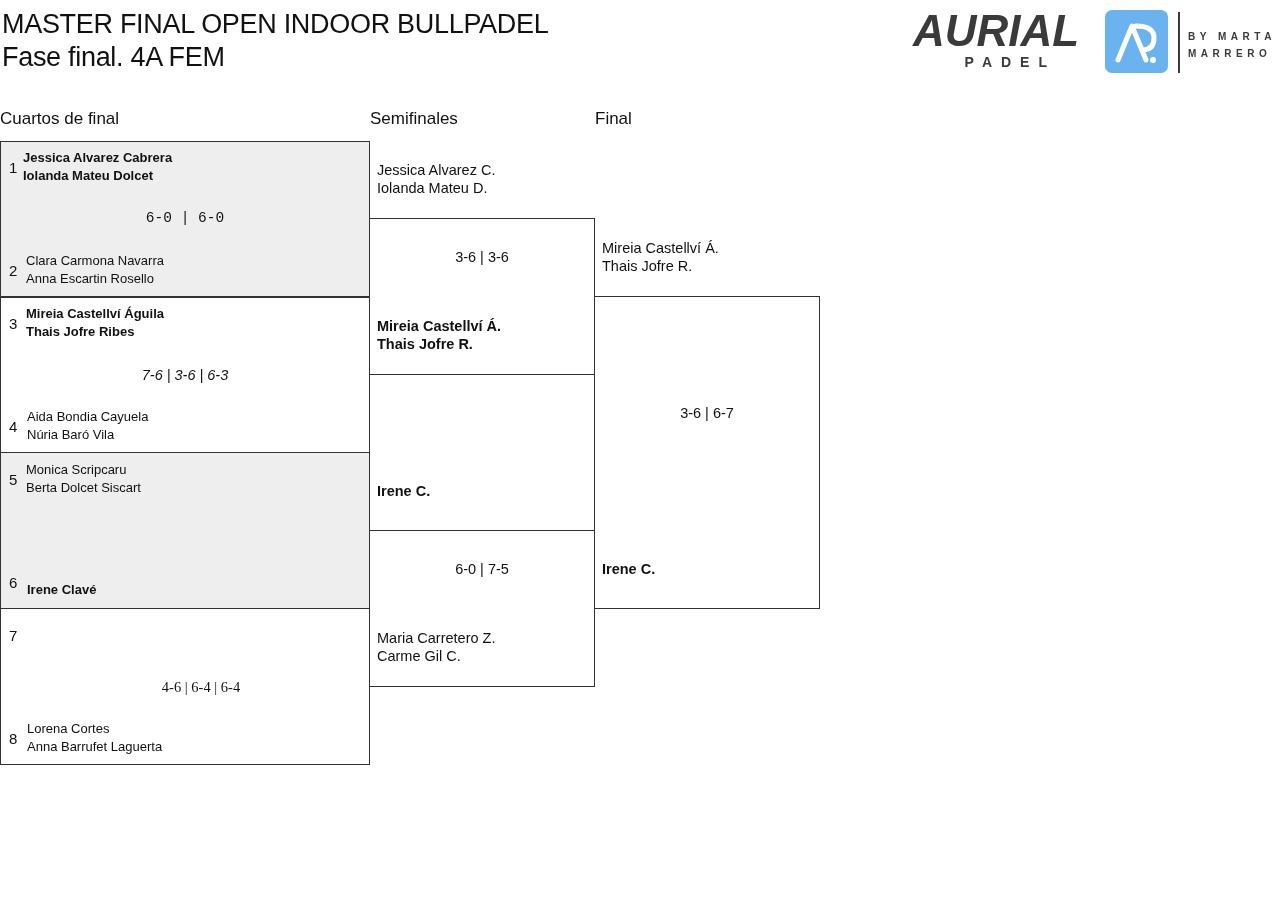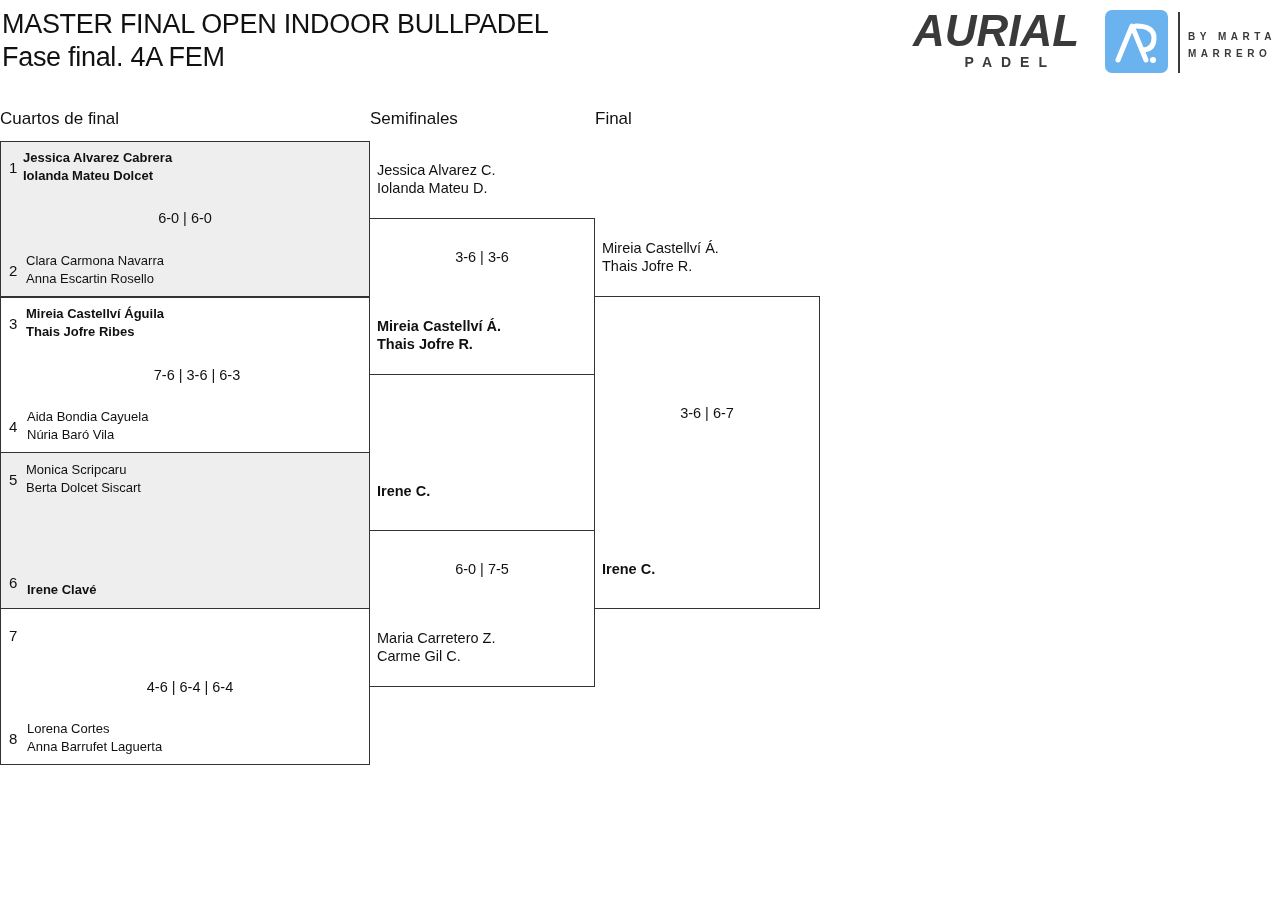--- a/index.html
+++ b/index.html
@@ -41,35 +41,35 @@
 <div class="round-h" style="left:0;width:370px;">Cuartos de final</div>
 <div class="round-h" style="left:370px;width:225px;">Semifinales</div>
 <div class="round-h" style="left:595px;width:225px;">Final</div>
 
 <div class="box qf gray" style="top:141px;">
   <span class="seed" style="top:17px;">1</span>
   <div class="team win" style="left:22px;top:7px;">
     <div>Jessica Alvarez Cabrera</div>
     <div>Iolanda Mateu Dolcet</div>
   </div>
-  <div class="score" style="left:0;width:368px;top:68px;">6-0 | 6-0</div>
+  <div class="score" style="left:0;width:368px;top:68px;font-family:Liberation Mono, monospace;">6-0 | 6-0</div>
   <span class="seed" style="top:120px;">2</span>
   <div class="team" style="left:25px;top:110px;">
     <div>Clara Carmona Navarra</div>
     <div>Anna Escartin Rosello</div>
   </div>
 </div>
 
 <div class="box qf" style="top:296px;">
   <span class="seed" style="top:18px;">3</span>
   <div class="team win" style="left:25px;top:8px;">
     <div>Mireia Castellví Águila</div>
     <div>Thais Jofre Ribes</div>
   </div>
-  <div class="score" style="left:12px;width:368px;top:70px;">7-6 | 3-6 | 6-3</div>
+  <div class="score" style="left:0;width:368px;top:70px;font-style:italic;">7-6 | 3-6 | 6-3</div>
   <span class="seed" style="top:121px;">4</span>
   <div class="team" style="left:26px;top:111px;">
     <div>Aida Bondia Cayuela</div>
     <div>Núria Baró Vila</div>
   </div>
 </div>
 
 <div class="box qf gray" style="top:452px;">
   <span class="seed" style="top:18px;">5</span>
   <div class="team" style="left:25px;top:8px;">
@@ -77,21 +77,21 @@
     <div>Berta Dolcet Siscart</div>
   </div>
   <span class="seed" style="top:121px;">6</span>
   <div class="team win" style="left:26px;top:128px;">
     <div>Irene Clavé</div>
   </div>
 </div>
 
 <div class="box qf" style="top:608px;">
   <span class="seed" style="top:18px;">7</span>
-  <div class="score" style="left:5px;width:368px;top:70px;">4-6 | 6-4 | 6-4</div>
+  <div class="score" style="left:16px;width:368px;top:70px;font-family:Liberation Serif, serif;">4-6 | 6-4 | 6-4</div>
   <span class="seed" style="top:121px;">8</span>
   <div class="team" style="left:26px;top:111px;">
     <div>Lorena Cortes</div>
     <div>Anna Barrufet Laguerta</div>
   </div>
 </div>
 
 <div class="txt" style="left:377px;top:161px;">
   <div>Jessica Alvarez C.</div>
   <div>Iolanda Mateu D.</div>

